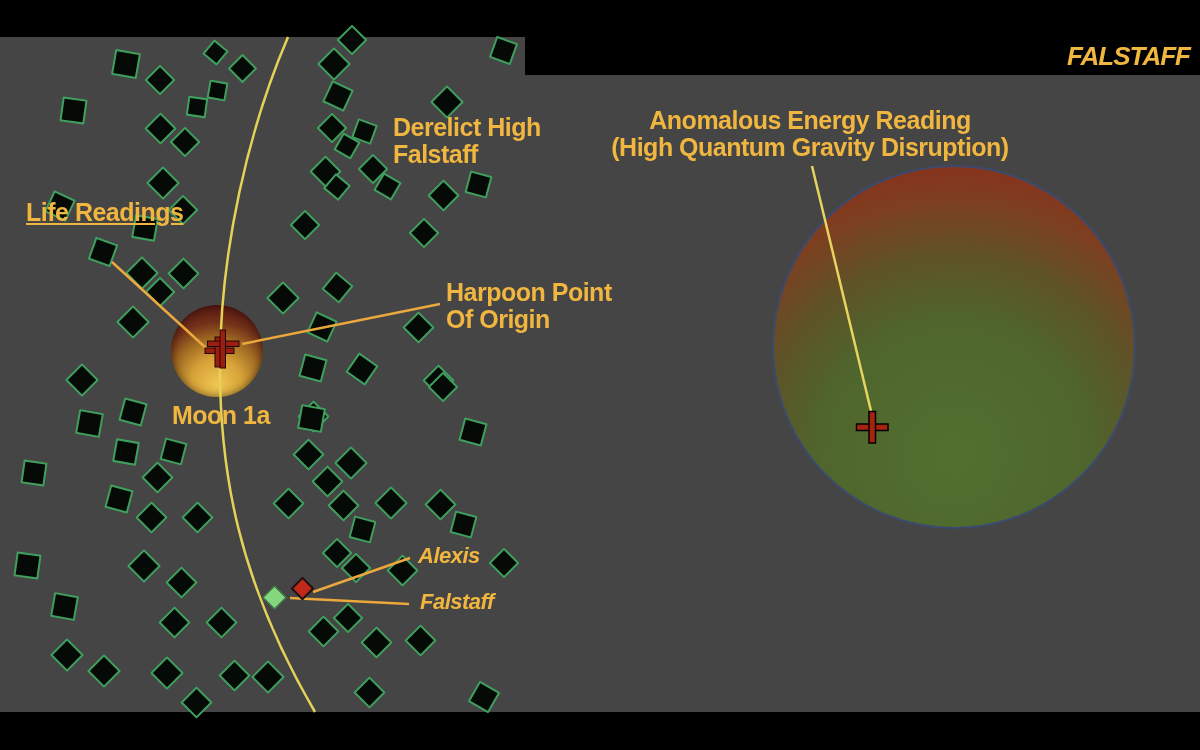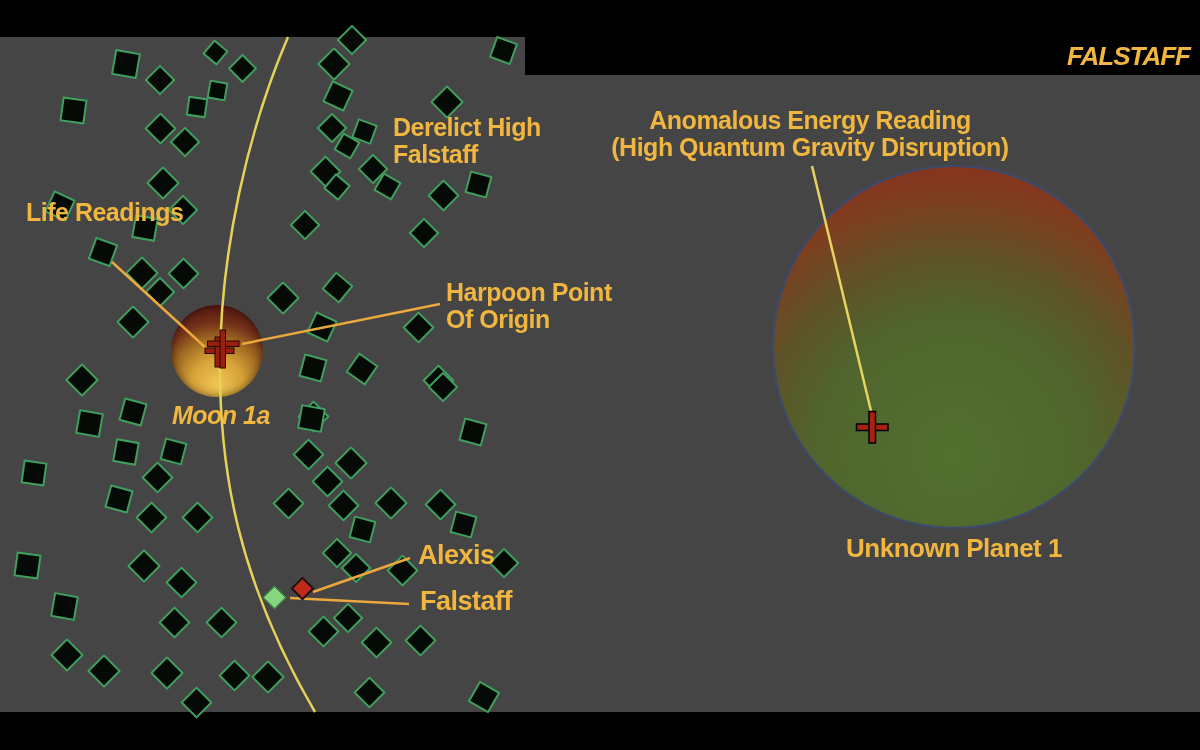--- a/index.html
+++ b/index.html
@@ -5,21 +5,21 @@
   html,body{margin:0;padding:0;background:#000;}
   .stage{position:relative;width:1200px;height:750px;background:#000;overflow:hidden;
          font-family:"Liberation Sans",sans-serif;}
   .field{position:absolute;left:0;top:37px;width:1200px;height:675px;background:#454545;}
   .title-strip{position:absolute;left:525px;top:37px;width:675px;height:38px;background:#000;
                display:flex;align-items:center;justify-content:flex-end;padding-right:0;box-sizing:border-box;}
   .title-strip .ttl{color:#f1b63f;font-weight:bold;font-size:26px;letter-spacing:-1px;white-space:pre;padding-right:6px;}
   .title-strip .ship{font-style:italic;padding-right:10px;}
   .lbl{position:absolute;color:#f1b63f;font-weight:bold;font-size:25px;line-height:27px;
        letter-spacing:-0.5px;white-space:pre;z-index:40;}
-  .lbl.italic{font-size:27px;}
+  .lbl.italic{font-style:italic;font-size:22px;}
   .lbl.center{text-align:center;}
   .sq{position:absolute;box-sizing:border-box;border:2px solid #3fa05e;background:#060a06;border-radius:1px;z-index:5;}
   .diamond{position:absolute;box-sizing:border-box;z-index:30;}
   .moon{position:absolute;left:171px;top:305px;width:92px;height:92px;border-radius:50%;z-index:10;
         background:radial-gradient(circle at 50% 86%, #f0c653 0%, #d6a238 28%, #a06a22 50%, #713019 68%, #5a1a12 85%, #4c120e 100%);
         box-shadow:inset 0 0 8px rgba(0,0,0,.5);}
   .planet{position:absolute;left:772px;top:165px;width:364px;height:364px;border-radius:50%;z-index:10;
         border:2px solid #3c4a6e;box-sizing:border-box;
         background:radial-gradient(circle at 50% 80%, #52702f 0%, #4f652d 40%, #5e5328 58%, #7d3f20 75%, #8e2c1b 92%);}
   svg.overlay{position:absolute;left:0;top:0;z-index:20;pointer-events:none;}
@@ -146,27 +146,26 @@
 
   <div class="diamond" id="alexis-marker" style="background: rgb(193, 41, 26); border: 2px solid rgb(21, 21, 21); left: 293.5px; top: 579.5px; width: 17px; height: 17px; transform: rotate(45deg);"></div>
   <div class="diamond" id="falstaff-marker" style="background: rgb(133, 215, 126); border: 1.5px solid rgb(46, 107, 62); left: 265.5px; top: 588.5px; width: 17px; height: 17px; transform: rotate(45deg);"></div>
 
   <div class="title-strip">
     <span class="ttl ship">FALSTAFF</span>
   </div>
 
   <div class="lbl" style="left:393px;top:114px;"><span>Derelict High</span><br><span>Falstaff</span></div>
 
-  <div class="lbl" style="left:26px;top:199px;"><span>Life Readings</span><br></div>
+  <div class="lbl" style="left:26px;top:199px;text-decoration:underline;"><span>Life Readings</span><br></div>
 
   <div class="lbl center" style="left:560px;top:107px;width:500px;"><span>Anomalous Energy Reading</span><br><span>(High Quantum Gravity Disruption)</span></div>
 
   <div class="lbl" style="left:446px;top:279px;"><span>Harpoon Point</span><br><span>Of Origin</span></div>
 
-  <div class="lbl" style="left:172px;top:402px;font-style:italic;">Moon 1a</div>
+  <div class="lbl" style="left:172px;top:402px;">Moon 1a</div>
 
-  <div class="lbl center" style="left:790px;top:535px;width:328px;font-size:26px;">Unknown Planet 1</div>
 
   <div class="lbl italic" style="left:418px;top:542px;">Alexis</div>
 
   <div class="lbl italic" style="left:420px;top:588px;">Falstaff</div>
 
 </div>
 
 </body></html>

